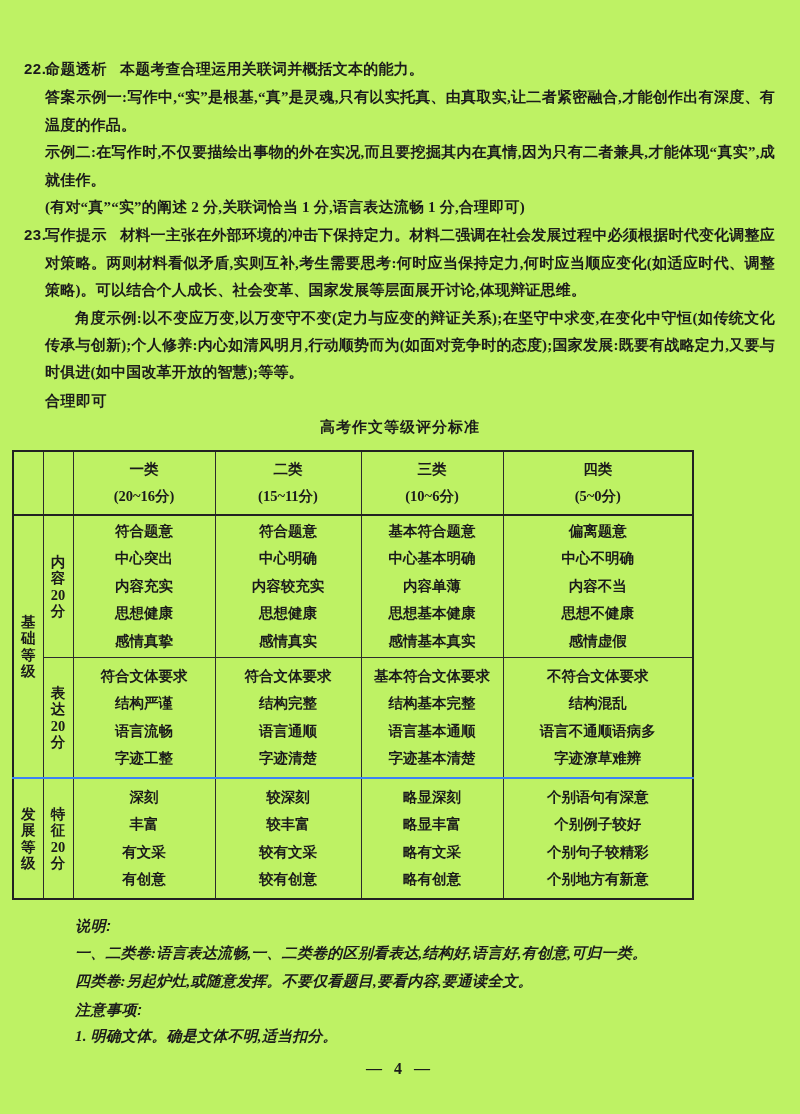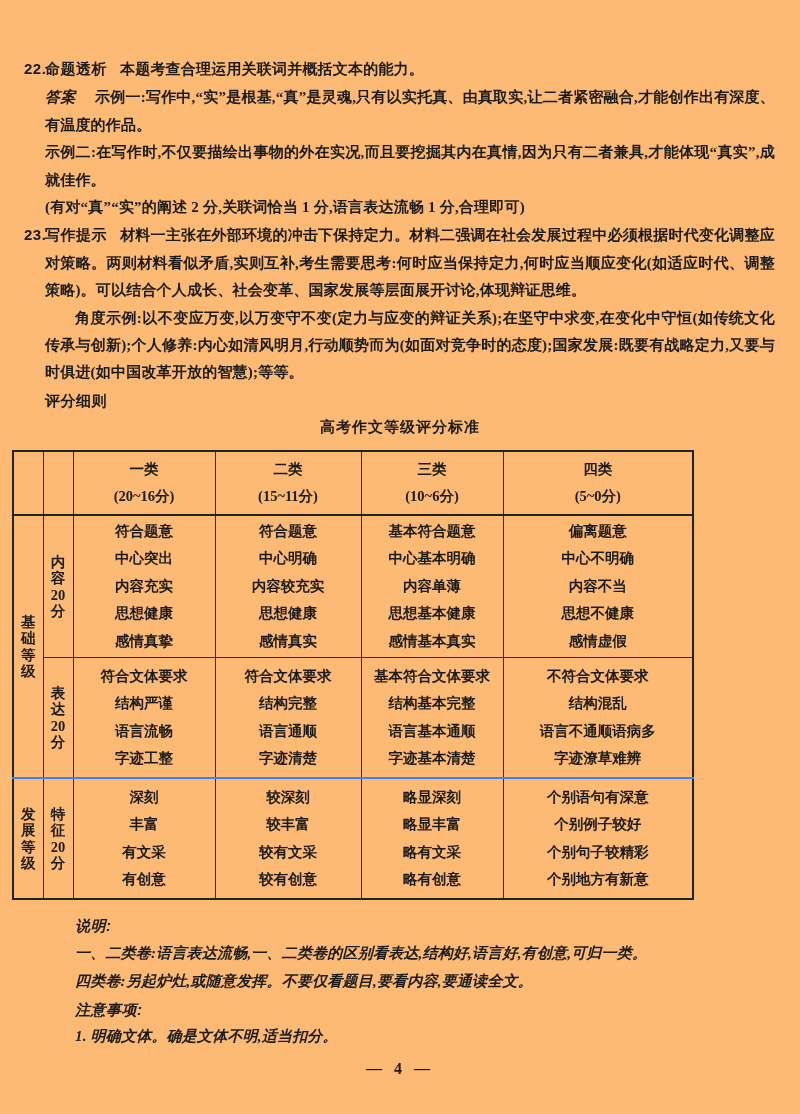--- a/index.html
+++ b/index.html
@@ -1,34 +1,34 @@
 <!DOCTYPE html>
 <html lang="zh"><head>
 <meta charset="utf-8">
 <style>
   html,body{margin:0;padding:0;}
   body{background:#f7f7f5;}
   .page{
     position:relative;
     width:800px;height:1114px;
-    background:#fdba74;
+    background:#bef264;
     color:#1b1b1b;
     font-family:"Liberation Serif","DejaVu Serif",serif;
     font-size:15px;
     font-weight:600;
     overflow:hidden;
     margin:0 auto;
   }
   .content{padding:55px 25px 0 45px;}
   .para{margin:0;line-height:27.4px;letter-spacing:0.2px;text-align:justify;}
   .qblock{position:relative;}
   .qnum{position:absolute;left:-21px;top:0;}
   .hei{font-family:"Liberation Sans","DejaVu Sans",sans-serif;font-weight:700;letter-spacing:0.5px;}
   .lead{margin-right:13px;}
-  .wide{margin-right:19px;font-style:italic;}
+  .wide{}
   .indent{text-indent:2em;}
   .table-title{
     margin:2px 0 12px 0;
     text-align:center;
     font-size:15px;
     font-weight:800;
     letter-spacing:1px;
     line-height:22px;
   }
   table.rubric{
@@ -81,21 +81,21 @@
       </p>
       <p class="para">示例二:在写作时,不仅要描绘出事物的外在实况,而且要挖掘其内在真情,因为只有二者兼具,才能体现“真实”,成就佳作。</p>
       <p class="para">(有对“真”“实”的阐述 2 分,关联词恰当 1 分,语言表达流畅 1 分,合理即可)</p>
     </section>
 
     <section class="qblock">
       <p class="para">
         <span class="qnum hei">23.</span><span class="hei lead">写作提示</span><span>材料一主张在外部环境的冲击下保持定力。材料二强调在社会发展过程中必须根据时代变化调整应对策略。两则材料看似矛盾,实则互补,考生需要思考:何时应当保持定力,何时应当顺应变化(如适应时代、调整策略)。可以结合个人成长、社会变革、国家发展等层面展开讨论,体现辩证思维。</span>
       </p>
       <p class="para indent">角度示例:以不变应万变,以万变守不变(定力与应变的辩证关系);在坚守中求变,在变化中守恒(如传统文化传承与创新);个人修养:内心如清风明月,行动顺势而为(如面对竞争时的态度);国家发展:既要有战略定力,又要与时俱进(如中国改革开放的智慧);等等。</p>
-      <p class="para hei">评分细则</p>
+      <p class="para hei">合理即可</p>
     </section>
 
   </div>
 
   <h3 class="table-title">高考作文等级评分标准</h3>
 
   <table class="rubric">
     <colgroup>
       <col style="width:30px">
         <col style="width:30px">

